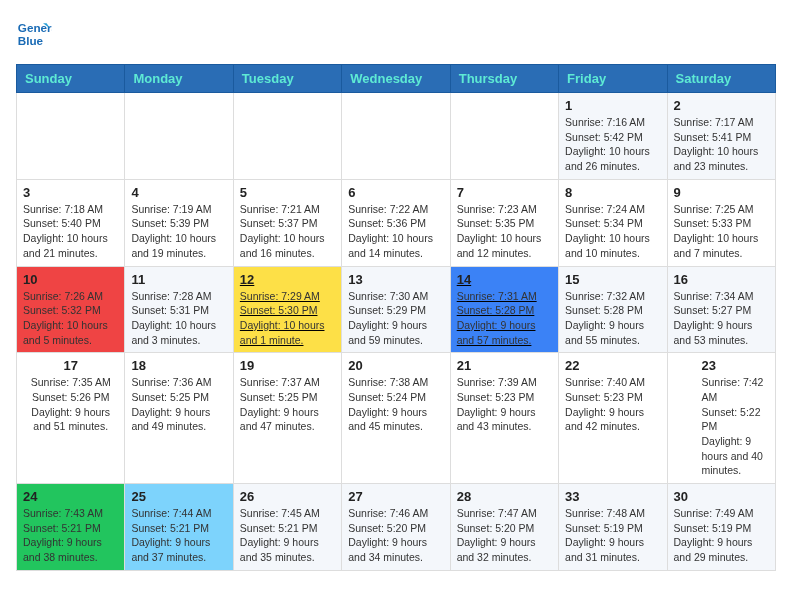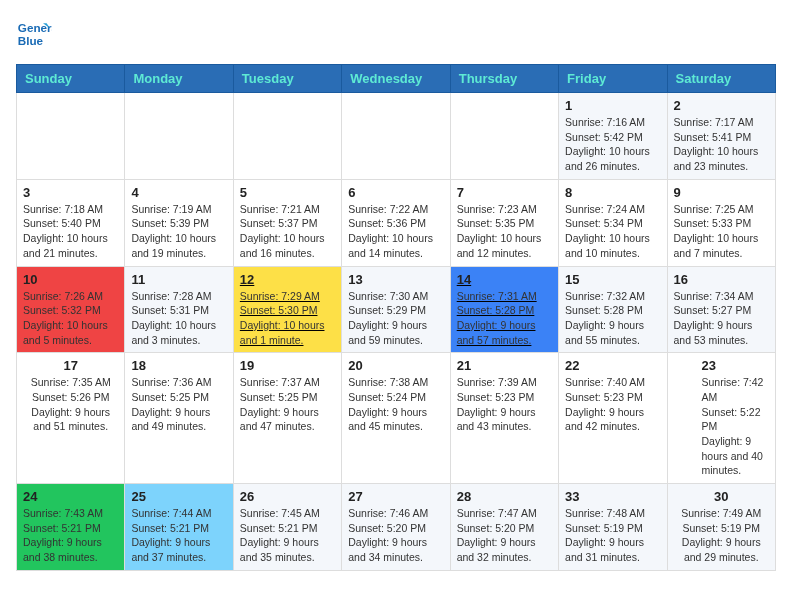--- a/index.html
+++ b/index.html
@@ -227,19 +227,19 @@
           <div class="day-info">Sunrise: 7:46 AM<br>Sunset: 5:20 PM<br>Daylight: 9 hours and 34 minutes.</div>
         </td>
         <td style="background-color: rgb(244, 247, 251); margin-top: 46px;">
           <span class="day-num">28</span>
           <div class="day-info">Sunrise: 7:47 AM<br>Sunset: 5:20 PM<br>Daylight: 9 hours and 32 minutes.</div>
         </td>
         <td style="background-color: rgb(244, 247, 251);">
           <span class="day-num">33</span>
           <div class="day-info">Sunrise: 7:48 AM<br>Sunset: 5:19 PM<br>Daylight: 9 hours and 31 minutes.</div>
         </td>
-        <td style="background-color: rgb(244, 247, 251); text-align: center;">
+        <td style="background-color: rgb(244, 247, 251);">
           <span class="day-num">30</span>
           <div class="day-info">Sunrise: 7:49 AM<br>Sunset: 5:19 PM<br>Daylight: 9 hours and 29 minutes.</div>
         </td>
       </tr>
     </tbody>
 </table>
 
 </body></html>

